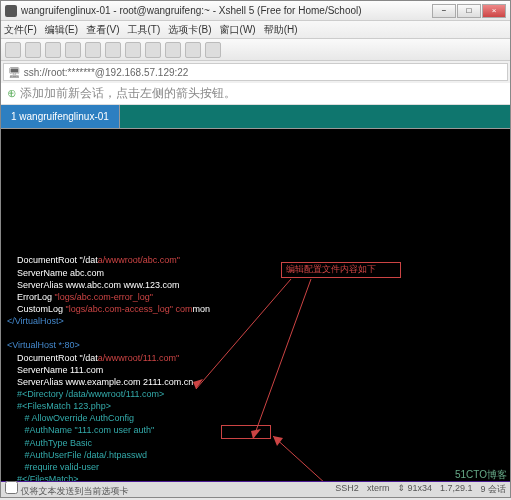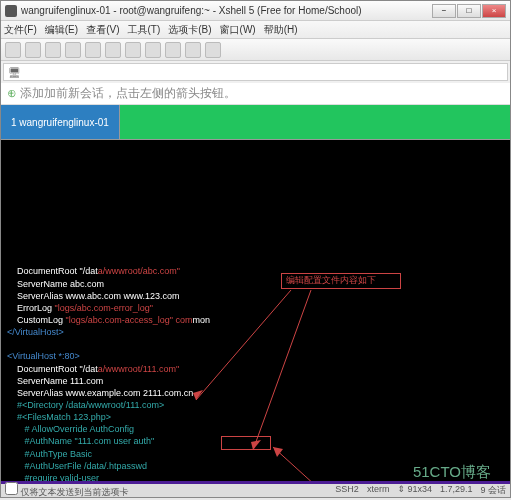--- a/index.html
+++ b/index.html
@@ -10,30 +10,30 @@
 .ttext{flex:1;font-size:10px;color:#333}
 .wbtns{display:flex;gap:1px}
 .wbtn{width:24px;height:14px;border:1px solid #aaa;background:linear-gradient(#fafafa,#ddd);font-size:8px;display:flex;align-items:center;justify-content:center;cursor:pointer}
 .wbtn.close{background:linear-gradient(#e88,#c44);color:#fff}
 .menubar{background:linear-gradient(#f8f8f8,#ececec);border-bottom:1px solid #ccc;display:flex;height:18px;padding:0 3px;gap:8px;font-size:10px;align-items:center;color:#333}
 .menubar span{cursor:pointer}
 .toolbar{background:linear-gradient(#fafafa,#e8e8e8);border-bottom:1px solid #ccc;height:22px;display:flex;align-items:center;padding:0 4px;gap:4px}
 .tb{width:16px;height:16px;background:#ddd;border:1px solid #bbb;border-radius:2px;cursor:pointer}
 .addr{background:#fff;border:1px solid #ccc;height:18px;display:flex;align-items:center;padding:0 4px;font-size:10px;color:#666;margin:2px}
 .hint{background:#fff;padding:2px 6px;font-size:12px;color:#888;border-bottom:1px solid #ddd}
-.tabs{background:#22c55e;display:flex;height:35px;border-bottom:1px solid #999}
+.tabs{background:#0f766e;display:flex;height:24px;border-bottom:1px solid #999}
 .tab{background:#2d7fc1;color:#fff;padding:3px 10px;font-size:10px;border-right:1px solid #999;cursor:pointer;display:flex;align-items:center}
 .term{flex:1;background:#000;color:#ccc;font-family:Consolas,monospace;font-size:9px;line-height:1.35;padding:4px 6px;overflow:hidden;position:relative;white-space:pre}
 .w{color:#fff}.c{color:#3aa}.r{color:#c44}.b{color:#48c}
-.status2{background:#ddd;border-top:3px solid #4c1d95;height:16px;display:flex;align-items:center;padding:0 4px;font-size:9px;color:#555;justify-content:space-between}
+.status2{background:#ddd;border-top:1px solid #4c1d95;height:16px;display:flex;align-items:center;padding:0 4px;font-size:9px;color:#555;justify-content:space-between}
 .status2 .r2{display:flex;gap:8px}
 .annot{position:absolute;border:1px solid #c44;pointer-events:none}
 .anntxt{position:absolute;color:#c44;font-size:9px;font-family:Liberation Mono, monospace}
 svg.arr{position:absolute;pointer-events:none}
-.watermark{position:absolute;right:20px;bottom:18px;font-size:15px;color:#6a8}
+.watermark{position:absolute;right:4px;bottom:18px;font-size:10px;color:#6a8}
 </style>
 </head>
 <body>
 
 <div class="win">
  <div class="titlebar">
   <div class="ticon"></div>
   <div class="ttext">wangruifenglinux-01 - root@wangruifeng:~ - Xshell 5 (Free for Home/School)</div>
   <div class="wbtns">
    <div class="wbtn">−</div>
@@ -58,20 +58,21 @@
   <div class="tb"></div>
   <div class="tb"></div>
   <div class="tb"></div>
   <div class="tb"></div>
   <div class="tb"></div>
   <div class="tb"></div>
   <div class="tb"></div>
  </div>
  <div class="addr">
   <span style="margin-right:3px">🖥</span>
+      <span>ssh://root:*******@192.168.57.129:22</span>
  </div>
  <div class="hint">
   <span style="color:#5a5">⊕</span> <span>添加加前新会话，点击左侧的箭头按钮。</span>
  </div>
  <div class="tabs">
   <div class="tab">1 wangruifenglinux-01</div>
  </div>
  <div class="term" id="term">
   <div class="annot" style="left:280px;top:133px;width:120px;height:16px"></div>
   <div class="anntxt" style="left:285px;top:135px">编辑配置文件内容如下</div>

